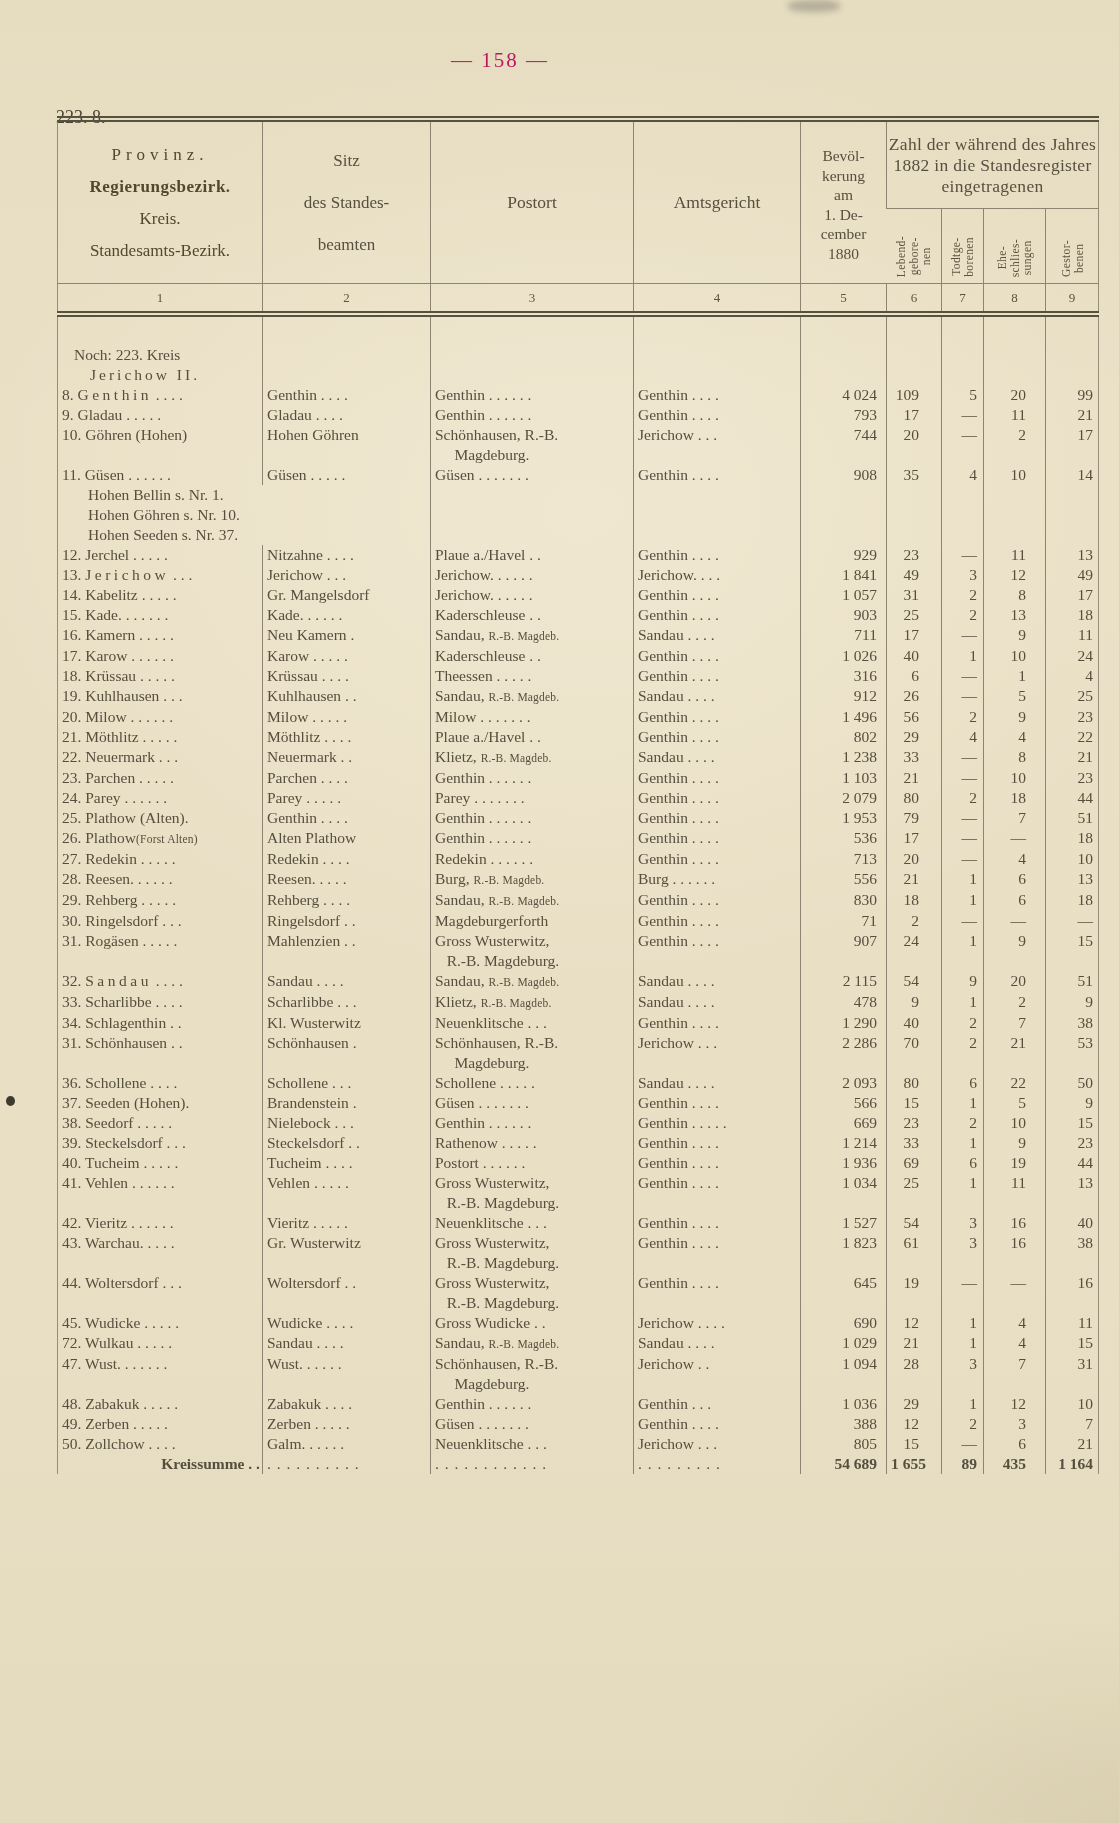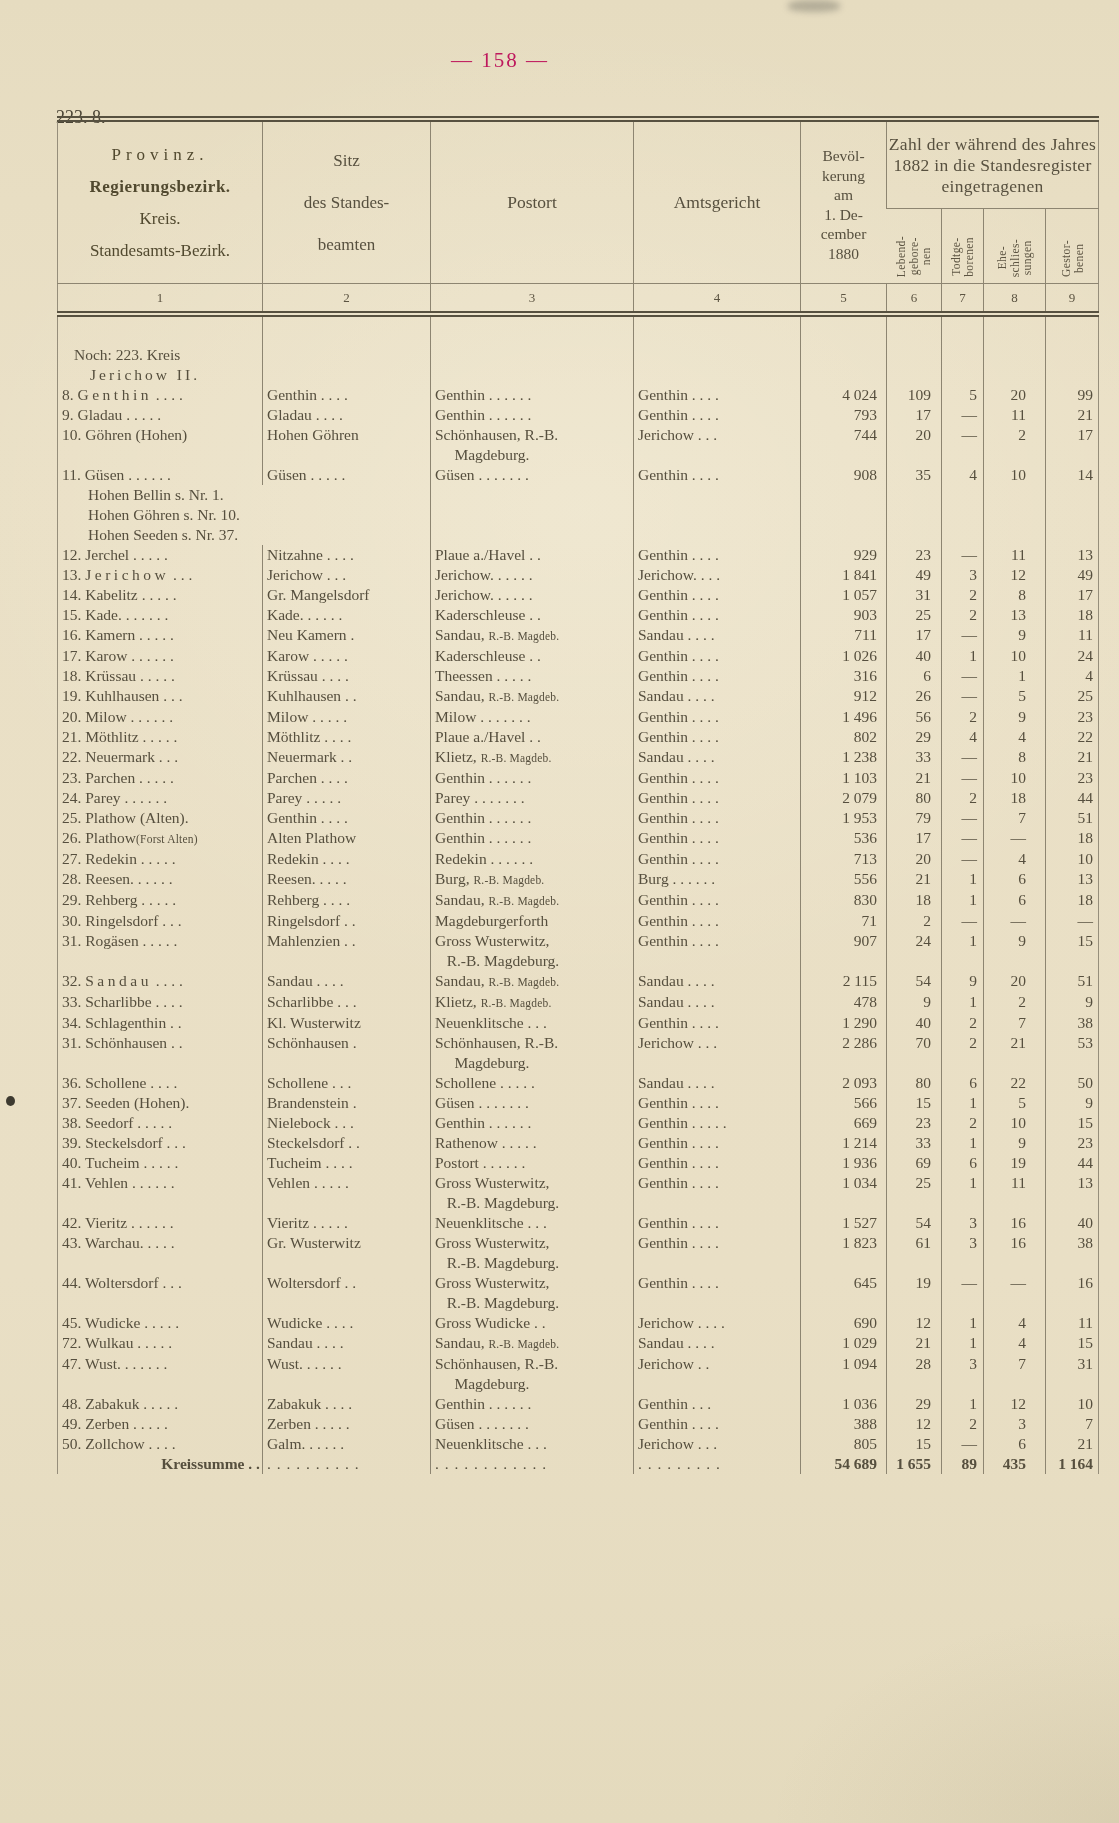--- a/index.html
+++ b/index.html
@@ -47,21 +47,21 @@
     text-align:center;font-size:13px;height:27px;color:#5c5442;
     border-top:1px solid #8d8571;border-bottom:6px double #575140;vertical-align:middle;
   }
 
   tbody td{
     font-size:15.5px;line-height:20px;vertical-align:top;
     white-space:pre-line;padding:0 2px 0 4px;color:#564f3e;
   }
   tbody td.num{text-align:right;white-space:nowrap;}
   td.col5{padding-right:9px;}
-  td.col6{padding-right:10px;}
+  td.col6{padding-right:22px;}
   td.col7{padding-right:6px;}
   td.col8{padding-right:19px;}
   td.col9{padding-right:5px;}
   tr.grp td.col1 .gl1{padding-left:12px;}
   tr.grp td.col1 .gl2{padding-left:28px;letter-spacing:3px;}
   tr.grp td{padding-top:28px;}
   td.note{padding-left:30px;}
   .sp{letter-spacing:3.5px;}
   .sm{font-size:11.5px;letter-spacing:.2px;}
   .rno{letter-spacing:0;}

